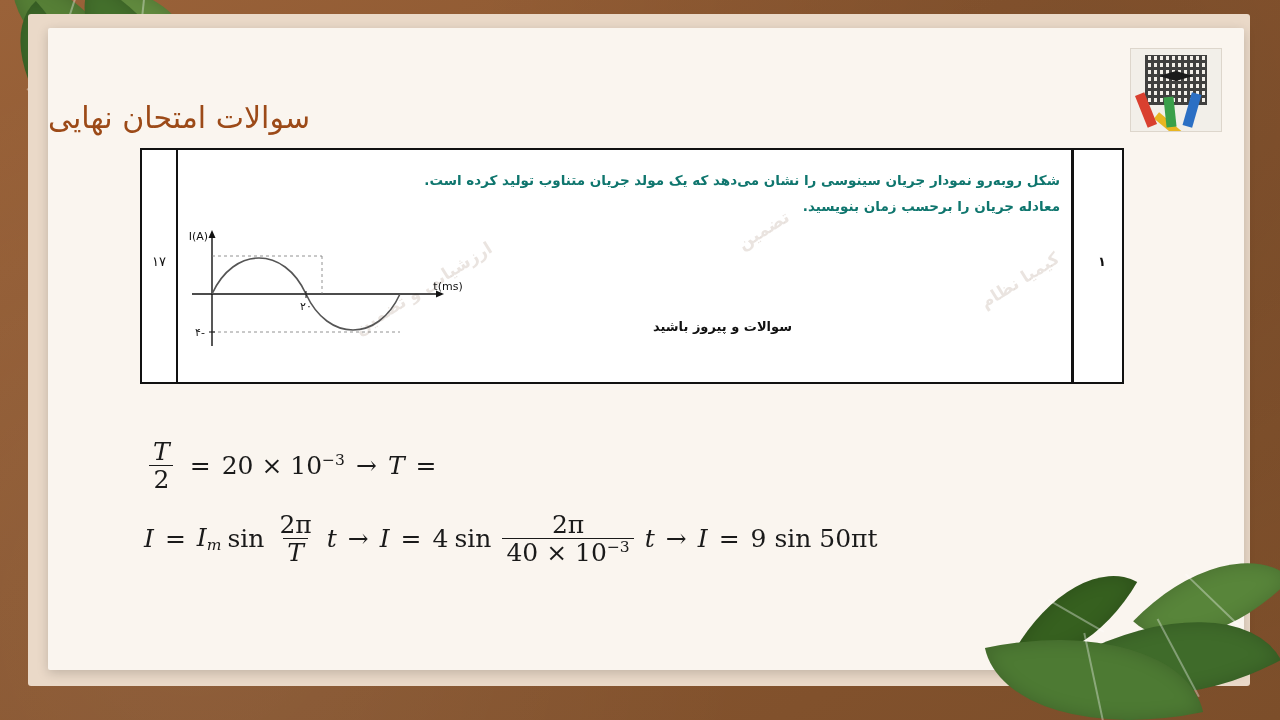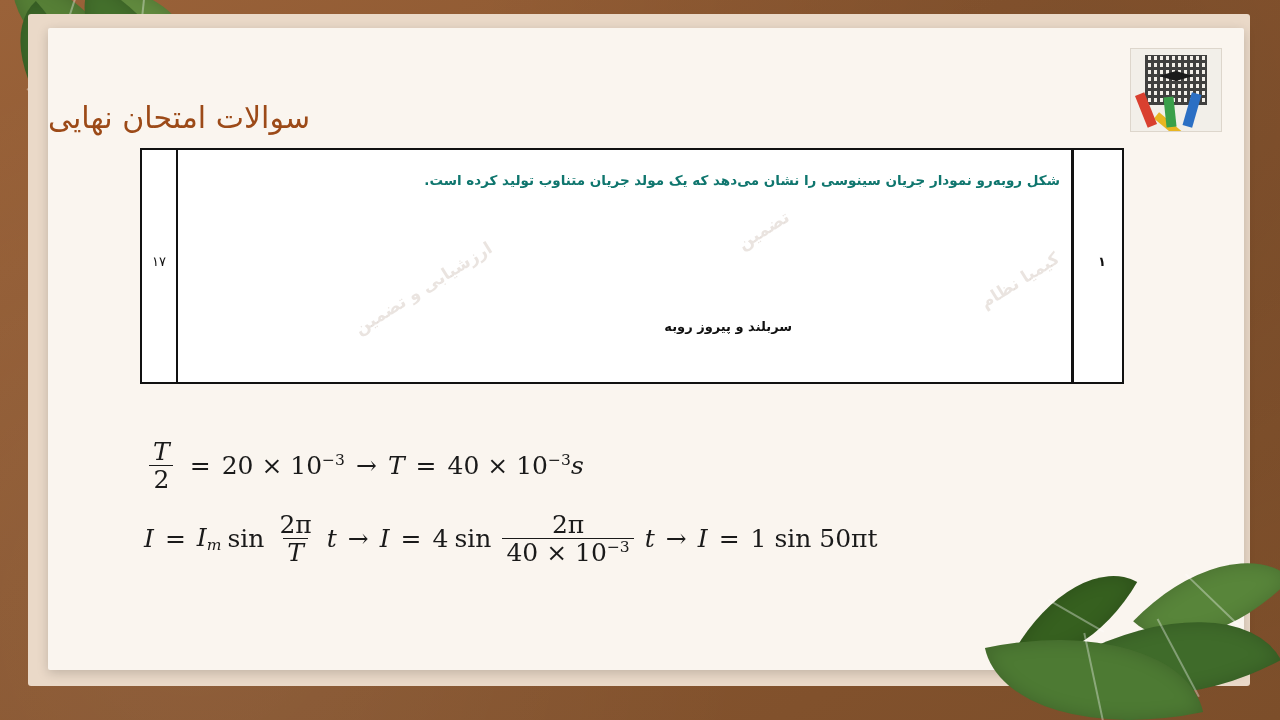--- a/index.html
+++ b/index.html
@@ -302,39 +302,62 @@
 
     <div class="q-num">۱</div>
     <div class="q-mark">۱۷</div>
 
     <div class="wm a">کیمیا نظام</div>
     <div class="wm b">تضمین</div>
     <div class="wm c">ارزشیابی و تضمین</div>
 
     <div class="q-text">
       <span>شکل روبه‌رو نمودار جریان سینوسی را نشان می‌دهد که یک مولد جریان متناوب تولید کرده است.</span>
-    </div>
-
-
-    <div class="q-footer">سربلند و پیروز روبه</div>
+      <span class="line2">معادله جریان را برحسب زمان بنویسید.</span>
+    </div>
+
+    <div class="graph">
+      <svg width="310" height="130" viewBox="0 0 310 130" xmlns="http://www.w3.org/2000/svg">
+
+        <line x1="40" y1="6" x2="40" y2="118" stroke="#111" stroke-width="1.4"></line>
+        <line x1="20" y1="66" x2="268" y2="66" stroke="#111" stroke-width="1.4"></line>
+        <polygon points="40,2 36.5,10 43.5,10" fill="#111"></polygon>
+        <polygon points="272,66 264,62.5 264,69.5" fill="#111"></polygon>
+
+        <line x1="40" y1="28" x2="150" y2="28" stroke="#777" stroke-width="0.8" stroke-dasharray="3,3"></line>
+        <line x1="40" y1="104" x2="228" y2="104" stroke="#777" stroke-width="0.8" stroke-dasharray="3,3"></line>
+        <line x1="150" y1="28" x2="150" y2="66" stroke="#777" stroke-width="0.8" stroke-dasharray="3,3"></line>
+
+        <path d="M40,66 C 62,18 112,18 134,66 C 156,114 206,114 228,66" fill="none" stroke="#555" stroke-width="1.6"></path>
+
+        <line x1="134" y1="63" x2="134" y2="70" stroke="#111" stroke-width="1"></line>
+        <line x1="37" y1="104" x2="43" y2="104" stroke="#111" stroke-width="1"></line>
+
+        <text x="36" y="12" font-size="11" font-family="DejaVu Sans, sans-serif" fill="#111" text-anchor="start">I(A)</text>
+        <text x="276" y="62" font-size="11" font-family="DejaVu Sans, sans-serif" fill="#111" text-anchor="middle">t(ms)</text>
+        <text x="134" y="82" font-size="11" font-family="DejaVu Sans, sans-serif" fill="#111" text-anchor="middle">۲۰</text>
+        <text x="28" y="108" font-size="11" font-family="DejaVu Sans, sans-serif" fill="#111" text-anchor="middle">-۴</text>
+      </svg>
+    </div>
+
+    <div class="q-footer">سوالات و پیروز باشید</div>
   </div>
 
   <div class="solution">
 
     <div class="eq row1">
       <span class="frac">
         <span class="num it">T</span>
         <span class="den">2</span>
       </span>
       <span class="op">=</span>
       <span><span>20 × 10</span><span class="sup">−3</span></span>
       <span class="op">→</span>
       <span class="it">T</span>
       <span class="op">=</span>
-      <span><span>40 × 10</span><span class="sup">−3</span><span class="it">s</span></span>
     </div>
 
     <div class="eq row2">
       <span class="it">I</span>
       <span class="op">=</span>
       <span><span class="it">I</span><span class="sub">m</span></span>
       <span>sin</span>
       <span class="frac">
         <span class="num">2π</span>
         <span class="den it">T</span>
@@ -346,21 +369,21 @@
       <span>4</span>
       <span>sin</span>
       <span class="frac">
         <span class="num">2π</span>
         <span class="den"><span>40 × 10</span><span class="sup">−3</span></span>
       </span>
       <span class="it">t</span>
       <span class="op">→</span>
       <span class="it">I</span>
       <span class="op">=</span>
-      <span>1 sin 50πt</span>
+      <span>9 sin 50πt</span>
     </div>
 
   </div>
 </div>
 
 <div class="leaf-cluster" id="leaves-bottom-right">
   <div class="leaf l4">
       <span class="vein"></span>
     </div>
   <div class="leaf l3">

